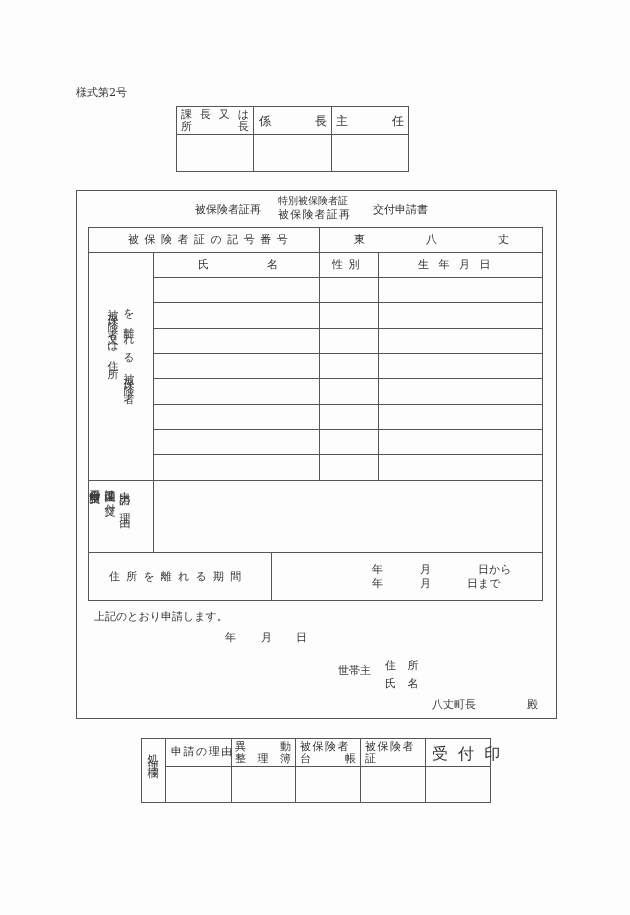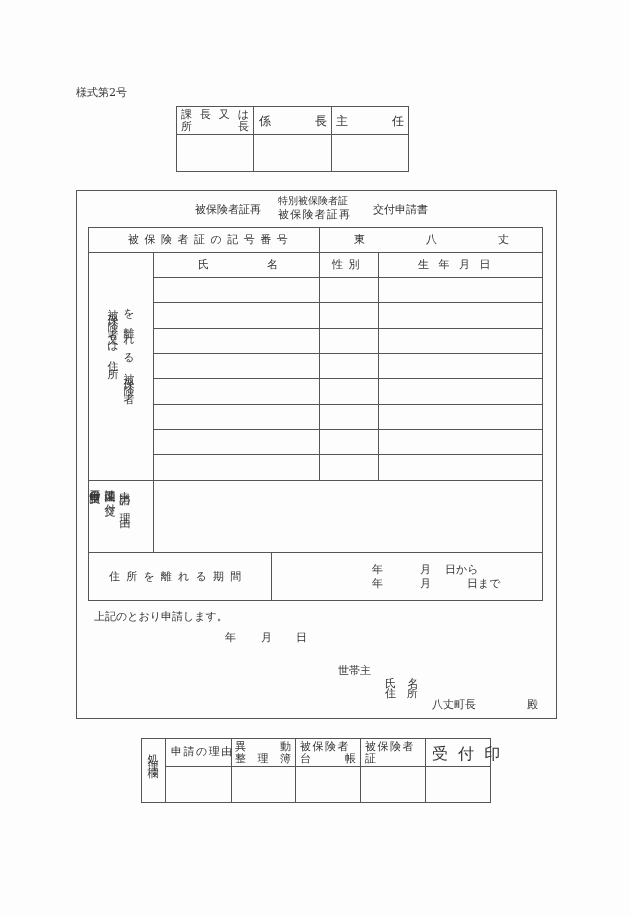--- a/index.html
+++ b/index.html
@@ -117,32 +117,32 @@
 <div class="vcol" style="left:104px;top:482px;font-size:11px;letter-spacing:0.2px;">理由又は交付</div>
 <div class="vcol" style="left:119px;top:482px;font-size:11px;letter-spacing:3.3px;">申請の理由</div>
 <div class="abs" style="left:154px;top:481px;width:388px;height:71px;"></div>
 
 <div class="hl" style="left:88px;top:552px;width:455px;"></div>
 <div class="vl" style="left:271px;top:552px;height:49px;"></div>
 <div class="txt" style="left:109px;top:571px;font-size:11px;letter-spacing:6.2px;">住所を離れる期間</div>
 
 <div class="txt" style="left:372px;top:564px;font-size:11px;">年</div>
 <div class="txt" style="left:420px;top:564px;font-size:11px;">月</div>
-<div class="txt" style="left:445px;top:564px;font-size:11px;">日から</div>
+<div class="txt" style="left:478px;top:564px;font-size:11px;">日から</div>
 <div class="txt" style="left:372px;top:578px;font-size:11px;">年</div>
 <div class="txt" style="left:420px;top:578px;font-size:11px;">月</div>
 <div class="txt" style="left:467px;top:578px;font-size:11px;">日まで</div>
 
 <div class="txt" style="left:94px;top:611px;font-size:11px;">上記のとおり申請します。</div>
 <div class="txt" style="left:225px;top:632px;font-size:11px;">年</div>
 <div class="txt" style="left:261px;top:632px;font-size:11px;">月</div>
 <div class="txt" style="left:296px;top:632px;font-size:11px;">日</div>
 
 <div class="txt" style="left:338px;top:666px;font-size:11px;font-family:Liberation Mono, monospace;">世帯主</div>
-<div class="txt" style="left:385px;top:688px;font-size:11px;word-spacing:8px;font-family:Liberation Serif, serif;">住 所</div>
+<div class="txt" style="left:385px;top:660px;font-size:11px;word-spacing:8px;">住 所</div>
 <div class="abs" style="left:420px;top:654px;width:120px;height:16px;"></div>
 <div class="txt" style="left:385px;top:678px;font-size:11px;word-spacing:8px;">氏 名</div>
 <div class="abs" style="left:420px;top:676px;width:120px;height:16px;"></div>
 
 <div class="txt" style="left:432px;top:699px;font-size:11px;">八丈町長</div>
 <div class="txt" style="left:527px;top:699px;font-size:11px;">殿</div>
 
 <div class="box" style="left:141px;top:738px;width:350px;height:65px;"></div>
 <div class="vl" style="left:165px;top:738px;height:65px;"></div>
 <div class="vl" style="left:231px;top:738px;height:65px;"></div>

